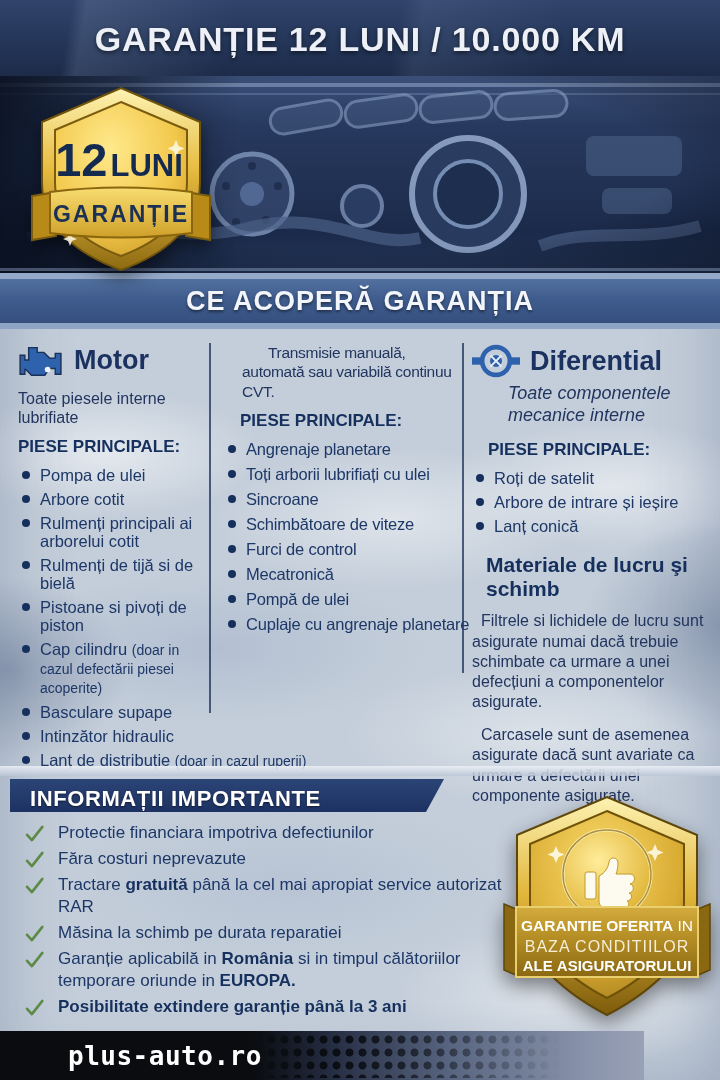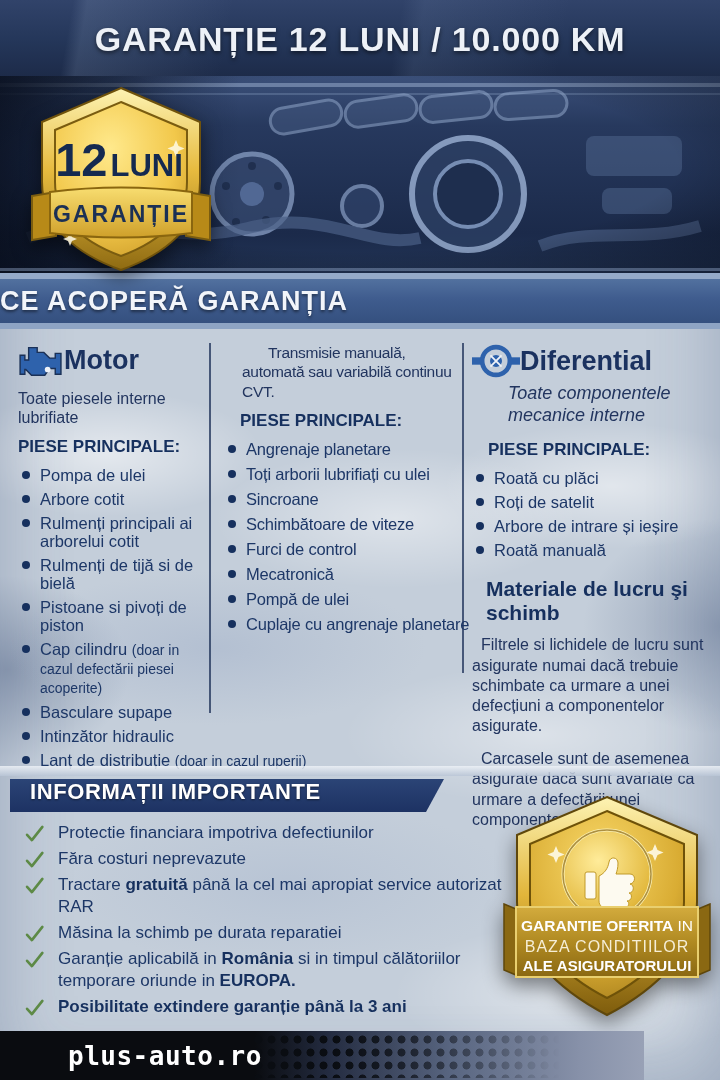--- a/index.html
+++ b/index.html
@@ -36,34 +36,34 @@
   .hero svg{display:block;width:100%;height:100%;}
 
   
   .badge12{position:absolute;top:84px;left:26px;width:190px;height:192px;z-index:6;
     filter:drop-shadow(0 7px 9px rgba(0,0,0,.5));}
 
   
   .section-banner{position:absolute;top:273px;left:0;width:720px;height:44px;
     background:linear-gradient(180deg,#52719f 0%,#3f5c8e 45%,#35507f 100%);
     border-top:6px solid #95aac9;border-bottom:6px solid #8ea4c4;
-    display:flex;align-items:center;}
+    display:flex;align-items:center;justify-content:center;}
   .section-banner span{color:#f2f5fa;font-size:27px;font-weight:700;letter-spacing:1px;
     text-shadow:0 2px 3px rgba(0,0,0,.45);}
 
   
   .cols{position:absolute;top:329px;left:0;width:720px;height:437px;}
   .vdiv{position:absolute;top:14px;width:2px;height:370px;background:#27395f;opacity:.8;}
   .vdiv.d1{left:209px;}
   .vdiv.d2{left:462px;height:330px;}
   .col{position:absolute;top:12px;color:#1d3767;}
   .col.c1{left:18px;width:192px;}
   .col.c2{left:224px;width:240px;}
   .col.c3{left:472px;width:240px;}
-  .col-head{display:flex;align-items:center;gap:0;}
+  .col-head{display:flex;align-items:center;gap:10px;}
   .col-head h2{margin:0;font-size:27px;font-weight:700;color:#1b3260;}
   .icon{flex:0 0 auto;display:inline-flex;}
   .col-sub{color:#22355f;white-space:pre-line;margin:10px 0 6px;}
   .c1 .col-sub{font-size:16px;line-height:1.2;}
   .c2 .col-sub{font-size:15.5px;letter-spacing:-.3px;line-height:1.25;margin:2px 0 6px 18px;text-indent:26px;}
   .c3 .col-sub{font-size:18px;line-height:1.2;margin:2px 0 14px 36px;font-style:italic;}
   .list-hdr{font-size:17px;font-weight:800;color:#16305e;margin:10px 0 9px;}
   .c2 .list-hdr,.c3 .list-hdr{margin-left:16px;}
   .bullets{list-style:none;margin:0;padding:0;}
   .bullets li{position:relative;padding-left:22px;font-size:16.5px;line-height:18px;margin-bottom:6px;}
@@ -74,21 +74,21 @@
   .mat-hdr{font-size:21px;font-weight:800;color:#16305e;line-height:1.15;margin:18px 0 10px 14px;}
   .para{font-size:16px;color:#22355f;line-height:1.26;margin:0 0 13px;text-indent:9px;}
 
   
   .important{position:absolute;top:766px;left:0;width:720px;height:265px;}
   .imp-strip{position:absolute;top:0;left:0;width:720px;height:10px;
     background:linear-gradient(180deg,#eef2f7,#b9c5d6);opacity:.85;}
   .imp-bar{position:absolute;top:13px;left:10px;width:434px;height:33px;
     background:linear-gradient(180deg,#2b4476,#1d3263);
     clip-path:polygon(0 0,100% 0,calc(100% - 18px) 100%,0 100%);
-    display:flex;align-items:flex-start;padding-left:20px;box-sizing:border-box;}
+    display:flex;align-items:flex-end;padding-left:20px;box-sizing:border-box;}
   .imp-bar span{color:#fff;font-size:22px;font-weight:700;letter-spacing:.6px;
     text-shadow:0 1px 2px rgba(0,0,0,.5);}
   .checks{position:absolute;top:56px;left:22px;width:512px;list-style:none;margin:0;padding:0;}
   .checks li{position:relative;padding-left:36px;font-size:17px;color:#1d3767;line-height:22px;margin-bottom:4px;}
   .checks li b{color:#16305e;}
   .ck{position:absolute;left:2px;top:1px;width:21px;height:21px;}
   .ck svg{width:21px;height:21px;display:block;}
   .badge2{position:absolute;top:26px;right:6px;width:214px;height:230px;
     filter:drop-shadow(0 8px 10px rgba(0,0,0,.45));}
 
@@ -261,24 +261,23 @@
             <circle cx="26" cy="21" r="6.5" fill="#2e62ac"></circle>
             <path d="M20,15 L32,27 M32,15 L20,27" stroke="#eef2f8" stroke-width="2"></path>
           </svg>
         </span>
         <h2>Diferential</h2>
       </div>
       <p class="col-sub">Toate componentele
 mecanice interne</p>
       <h3 class="list-hdr">PIESE PRINCIPALE:</h3>
       <ul class="bullets">
-          <li>Roată cu plăci</li>
           <li>Roți de satelit</li>
           <li>Arbore de intrare și ieșire</li>
-          <li>Roată manuală</li>
+          <li>Lanț conică</li>
         </ul>
       <h3 class="mat-hdr">Materiale de lucru şi schimb</h3>
       <p class="para">Filtrele si lichidele de lucru sunt asigurate numai dacă trebuie schimbate ca urmare a unei defecțiuni a componentelor asigurate.</p>
       <p class="para">Carcasele sunt de asemenea asigurate dacă sunt avariate ca urmare a defectării unei componente asigurate.</p>
     </section>
   </div>
 
   <div class="important">
     <div class="imp-strip"></div>
     <div class="imp-bar">

